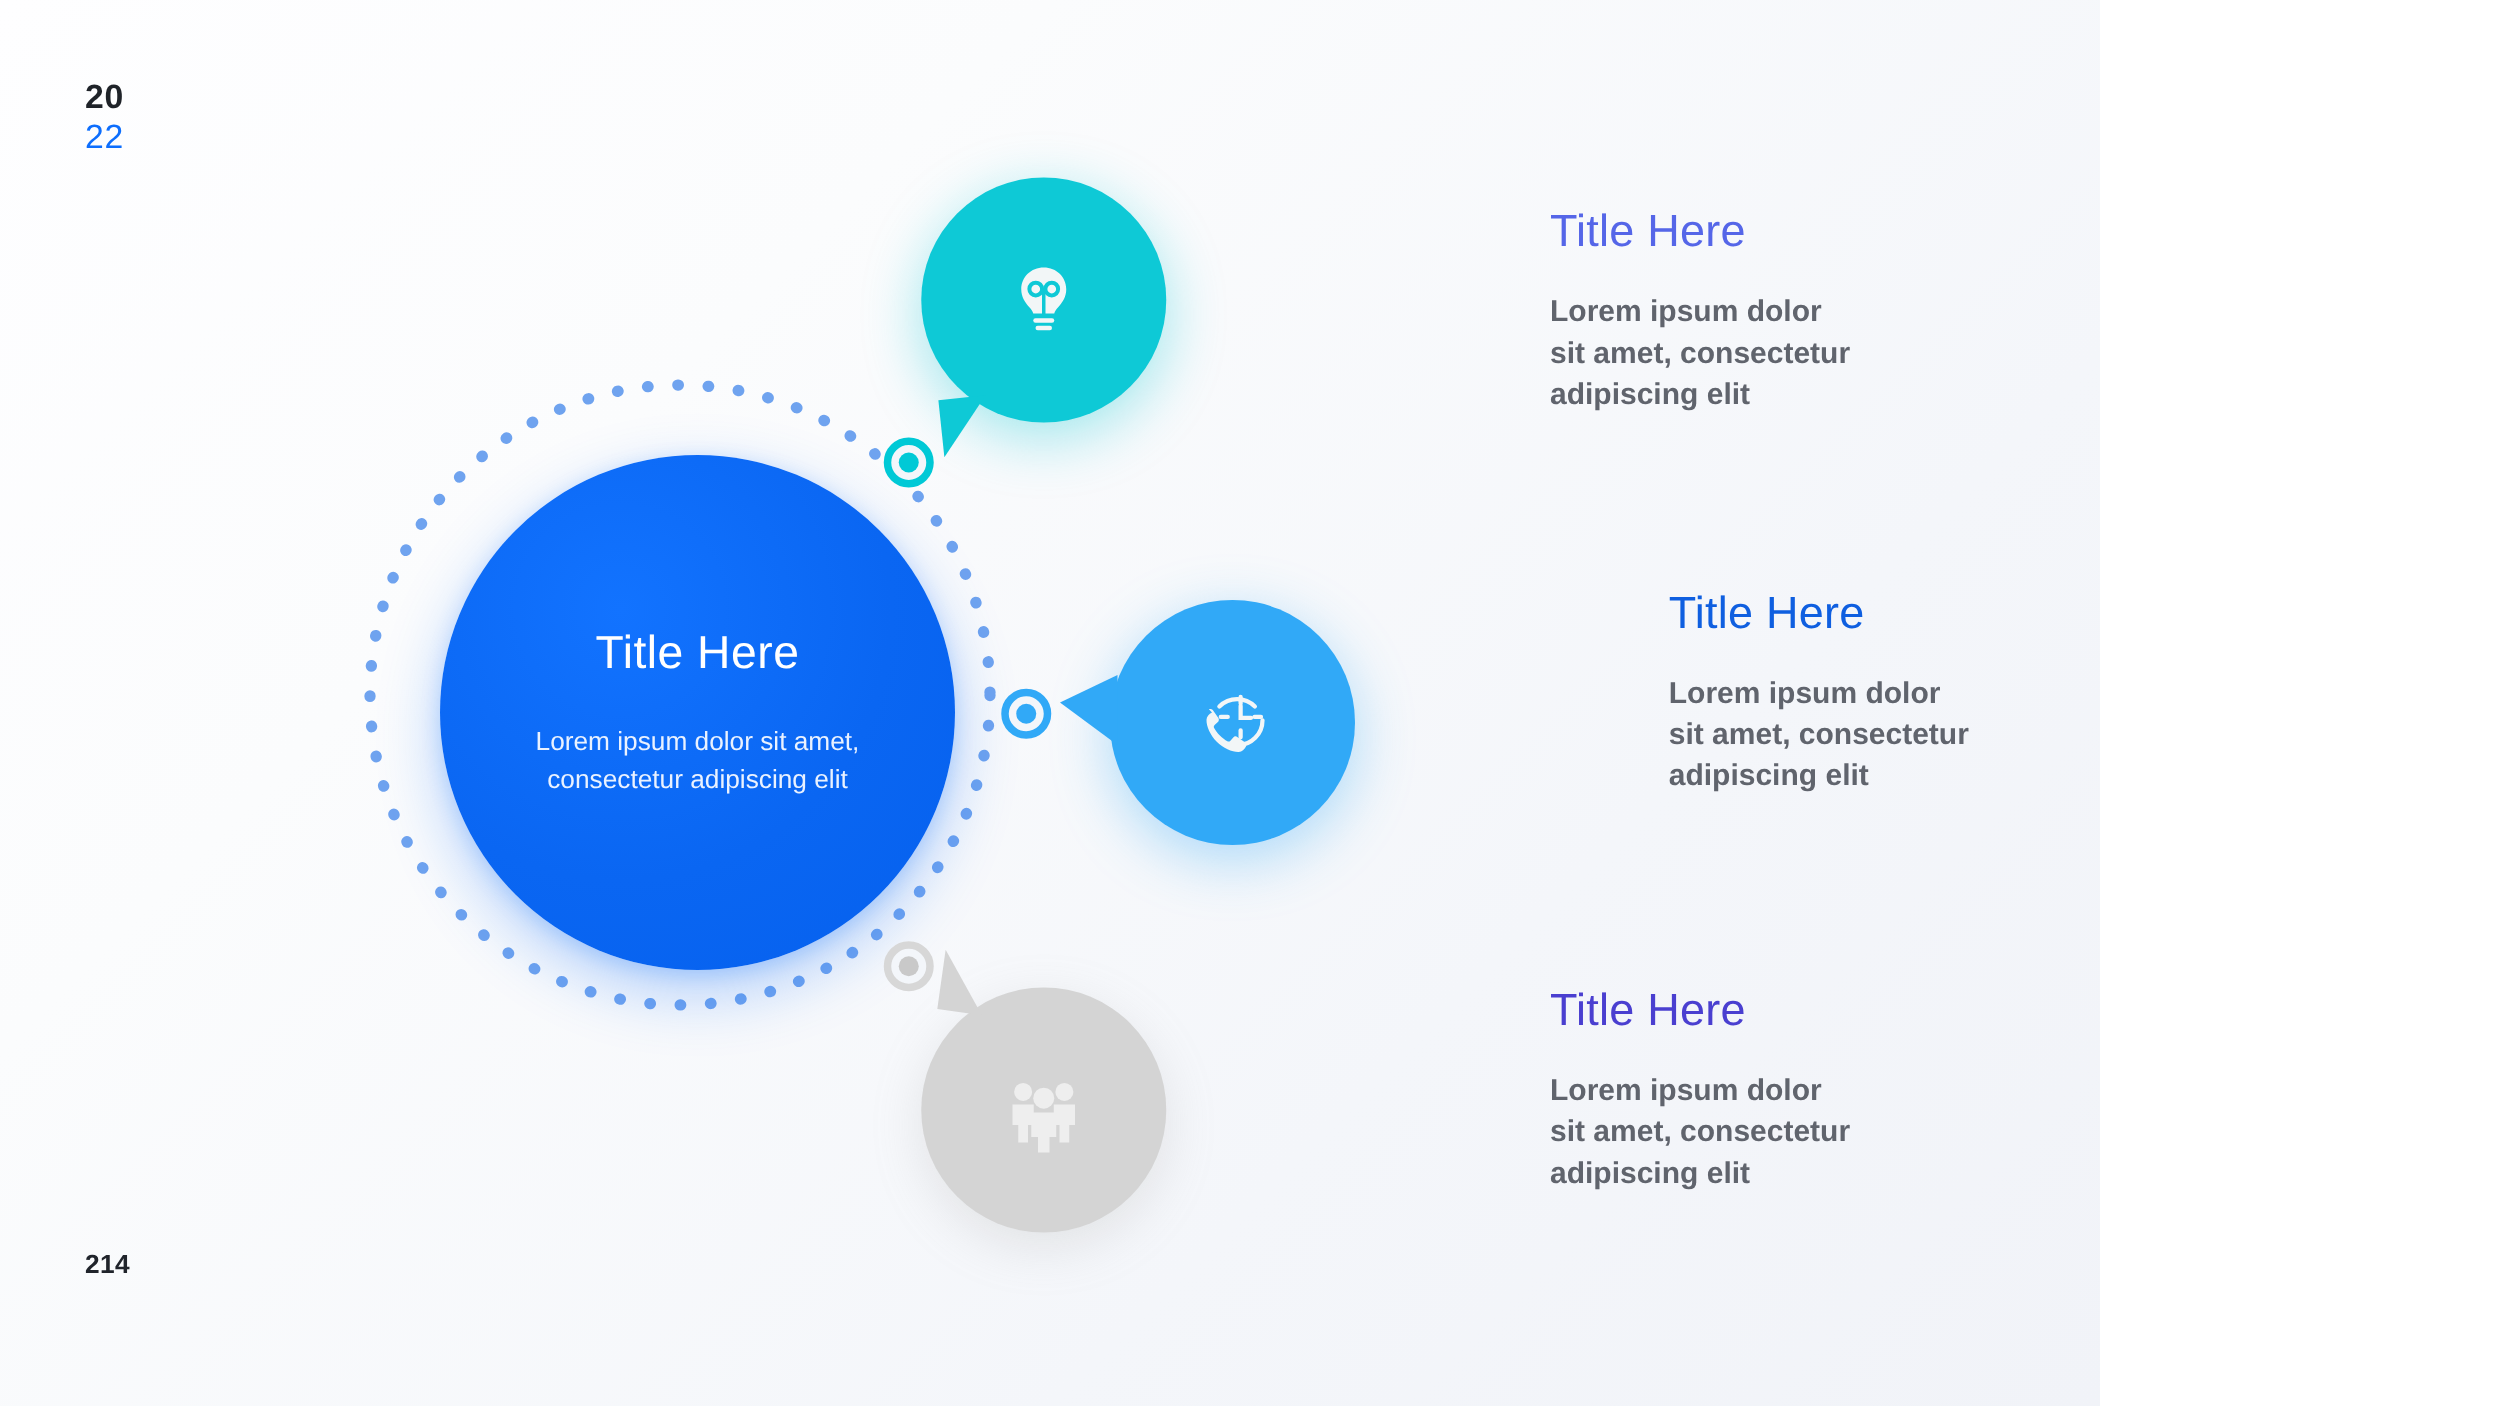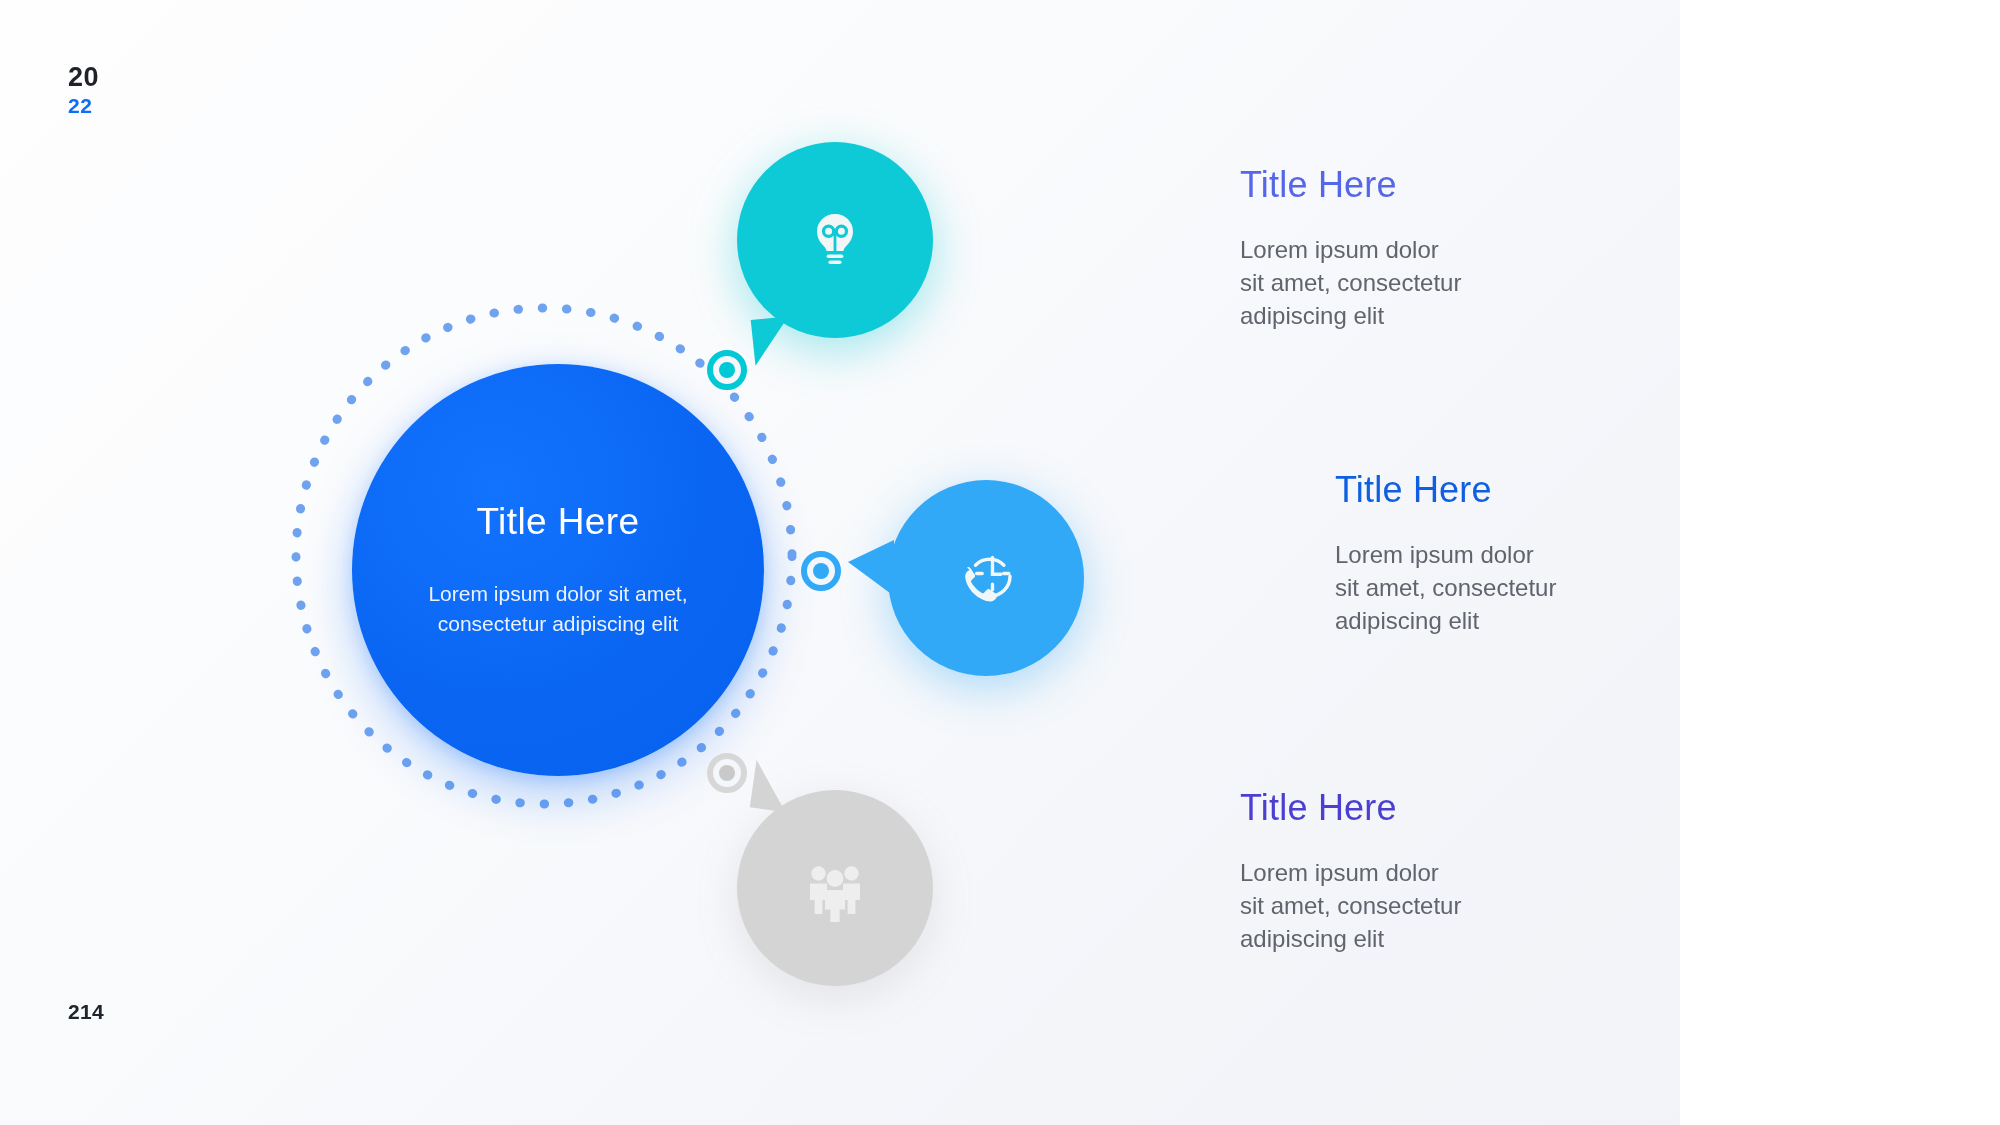--- a/index.html
+++ b/index.html
@@ -28,22 +28,22 @@
     top: 62px;
     line-height: 1.18;
   }
   .year-top {
     font-size: 27px;
     font-weight: bold;
     color: #1f2329;
     letter-spacing: 0.5px;
   }
   .year-bottom {
-    font-size: 21px;
-    font-weight: bold;
+    font-size: 27px;
+    font-weight: normal;
     color: #0d6efd;
     letter-spacing: 0.5px;
   }
 
   
   .page-number {
     position: absolute;
     left: 68px;
     top: 1000px;
     font-size: 21px;
@@ -203,21 +203,21 @@
   .info-block { position: absolute; }
   .info-title {
     font-size: 36px;
     font-weight: 400;
     letter-spacing: 0.2px;
     margin: 0 0 28px 0;
     line-height: 1.1;
   }
   .info-desc {
     font-size: 24px;
-    font-weight: 400;
+    font-weight: 700;
     line-height: 1.38;
     color: #60646d;
     margin: 0;
     white-space: pre-line;
   }
 
   .info-1 { left: 1240px; top: 165px; }
   .info-1 .info-title { color: #5566e8; }
   .info-2 { left: 1335px; top: 470px; }
   .info-2 .info-title { color: #0f5fe0; }

